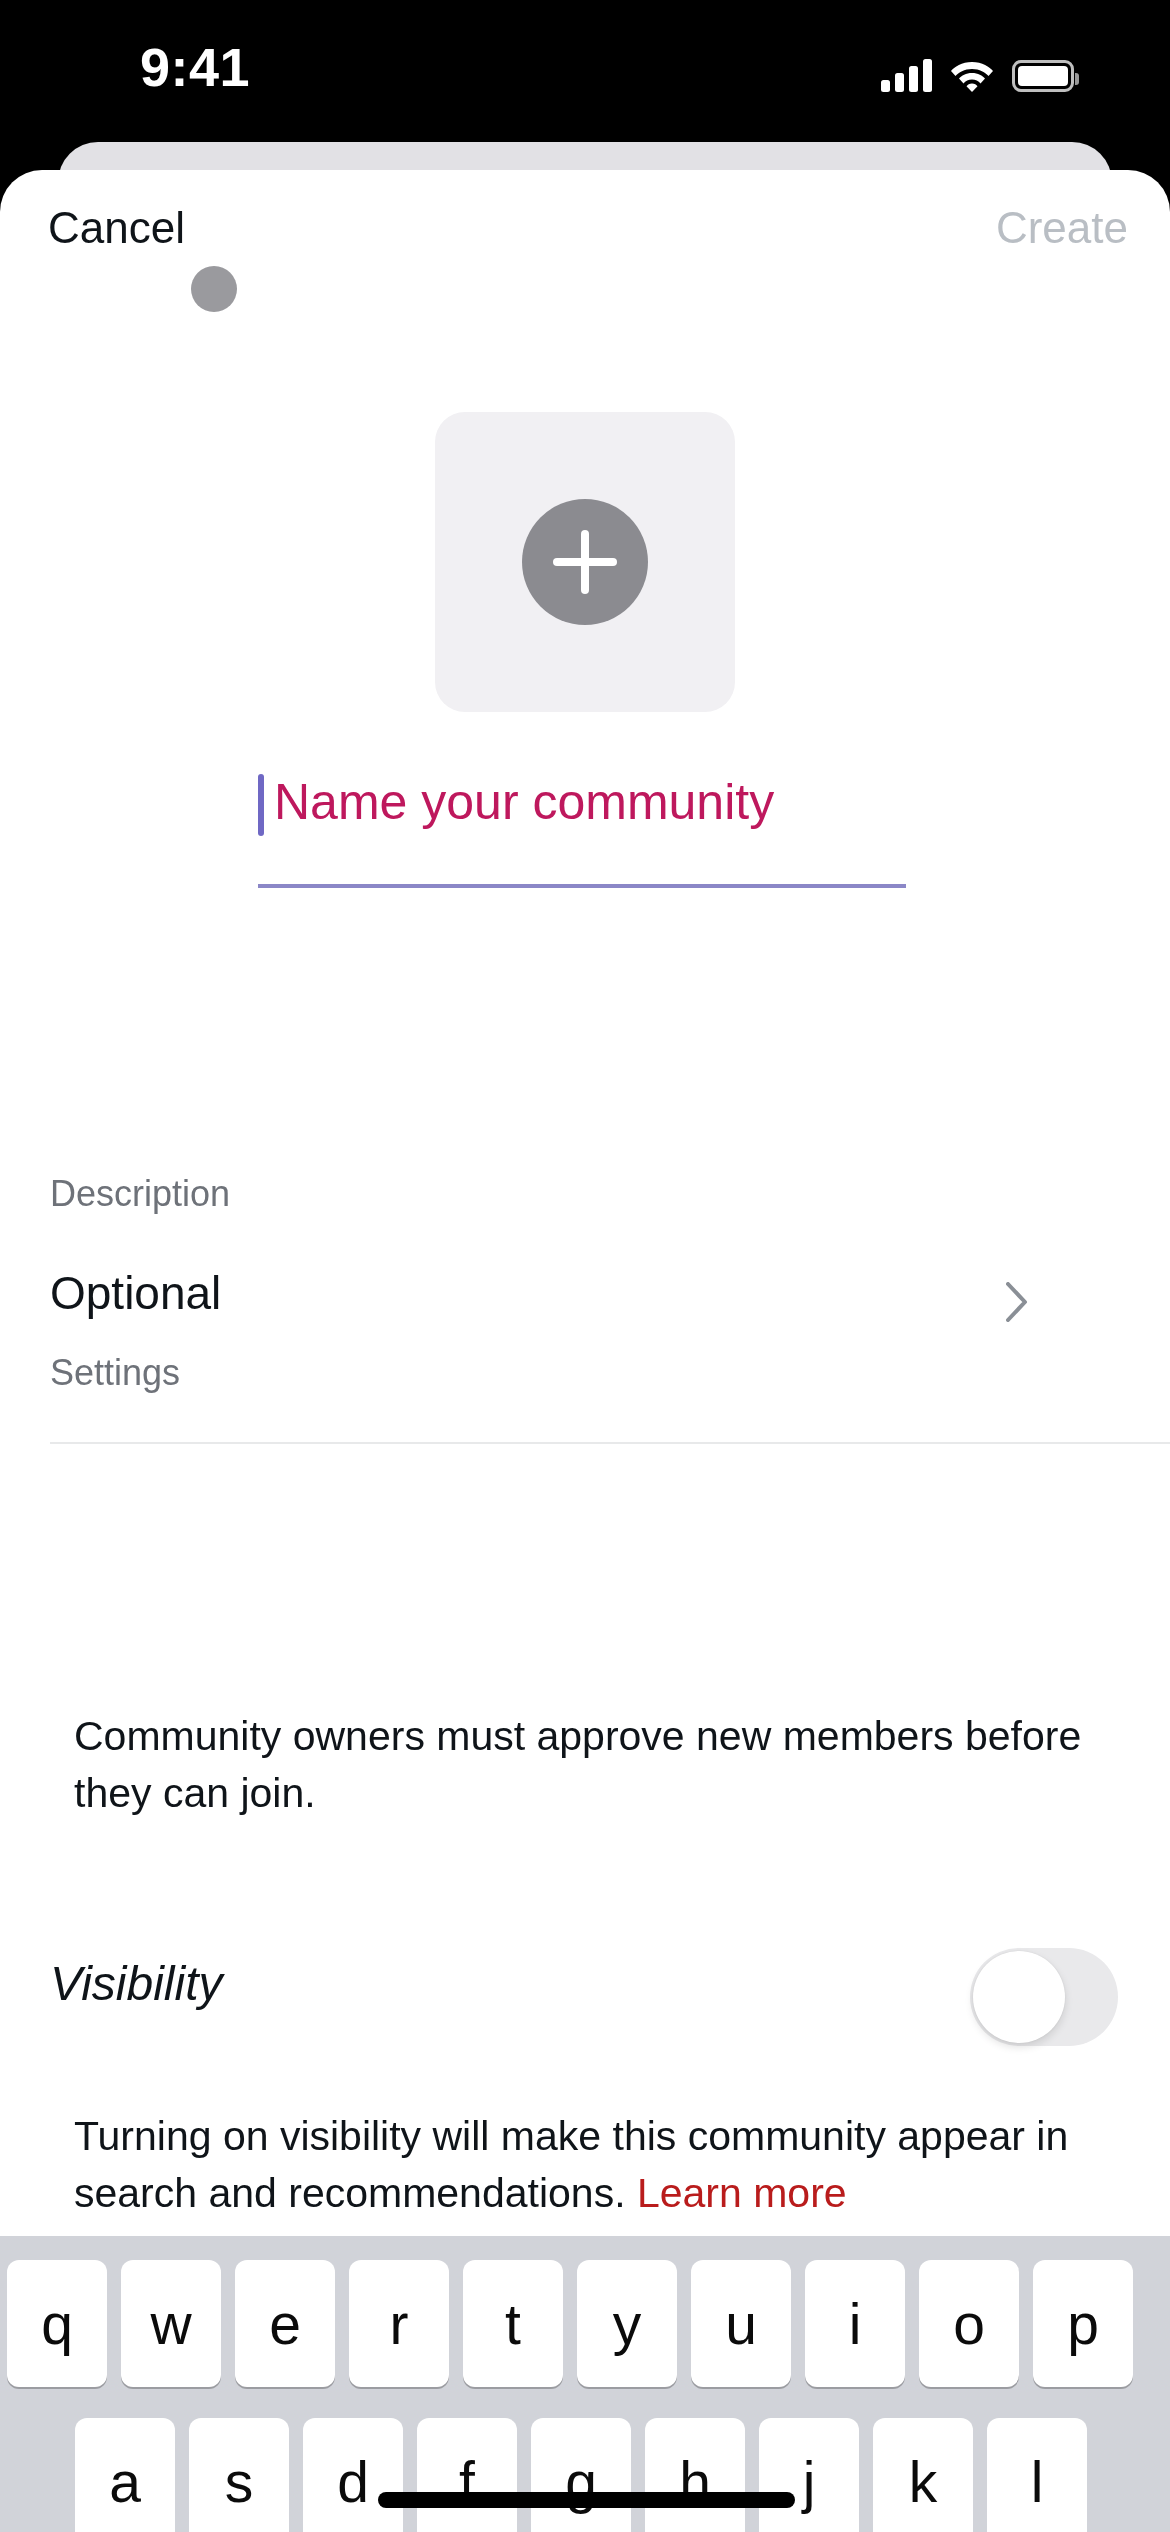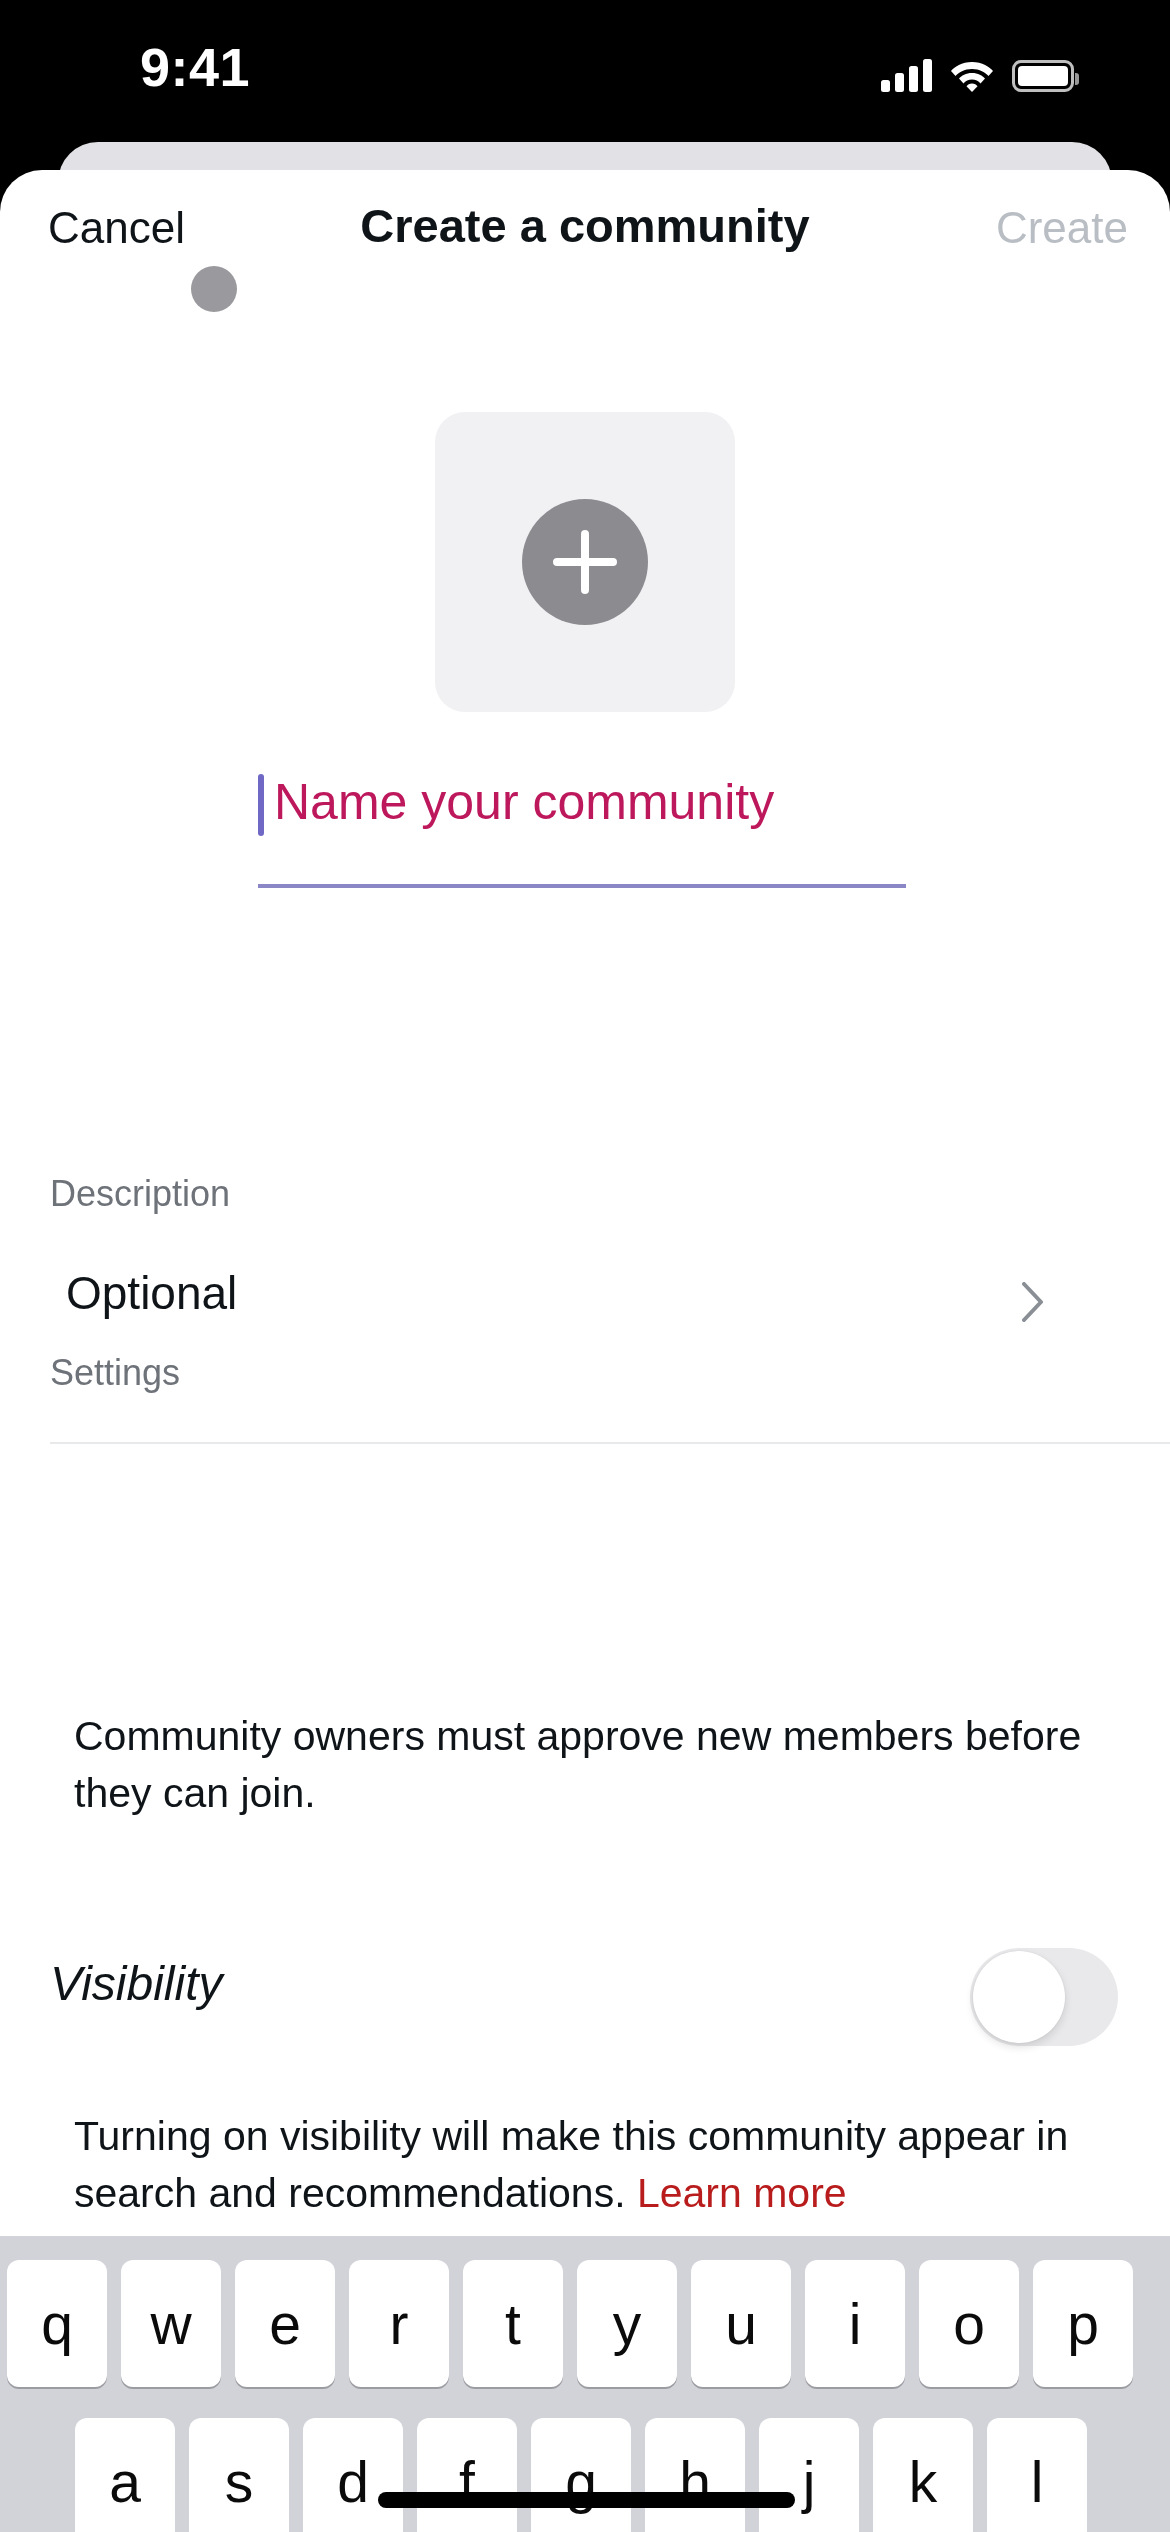--- a/index.html
+++ b/index.html
@@ -142,21 +142,21 @@
     width: 46px; height: 46px; border-radius: 50%;
     background: #9a9a9e;
   }
 
   
   #desc-label {
     position: absolute; left: 50px; top: 1006px;
     font-size: 36px; color: #6e7279; line-height: 1;
   }
   #desc-row {
-    position: absolute; left: 16px; top: 1078px;
+    position: absolute; left: 0; top: 1078px;
     width: 1086px; height: 120px;
     display: flex; align-items: center; padding-left: 34px;
   }
   #desc-value {
     position: absolute; left: 50px; top: 22px;
     font-size: 46px; color: #0f1419; line-height: 1;
   }
   #desc-chevron {
     position: absolute; right: 58px; top: 34px;
     width: 22px; height: 40px;
@@ -256,21 +256,20 @@
         </span>
     </div>
   </div>
 
   <div id="sheet-back"></div>
 
   <div id="sheet">
 
     <div id="nav">
       <button id="nav-cancel">Cancel</button>
-      <div id="nav-title">Create a community</div>
       <button id="nav-create">Create</button>
     </div>
 
     <div id="avatar-wrap">
       <div id="avatar-box">
         <div id="avatar-plus-circle"></div>
       </div>
     </div>
 
     <div id="name-field">

